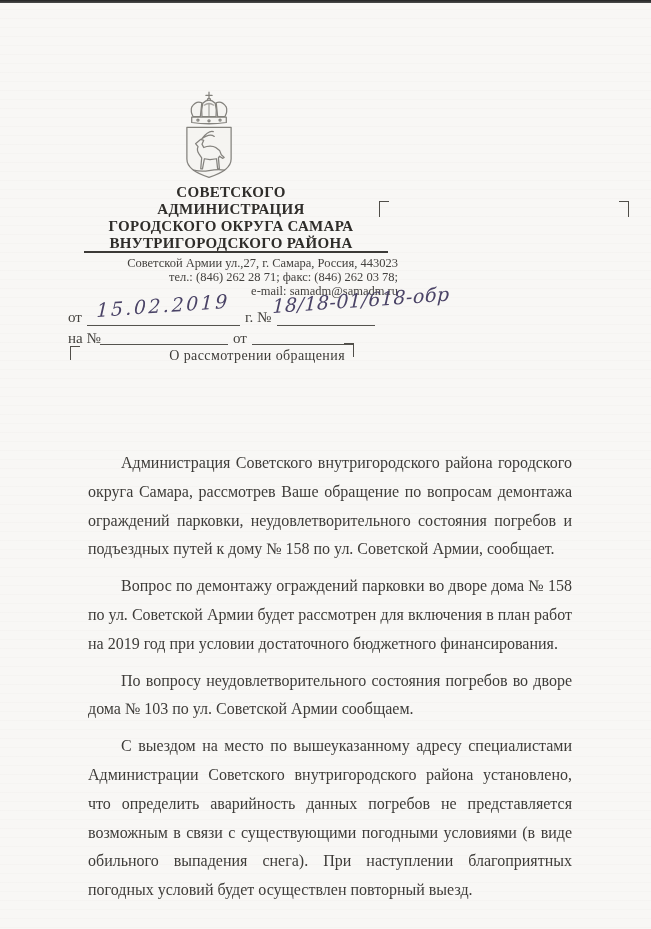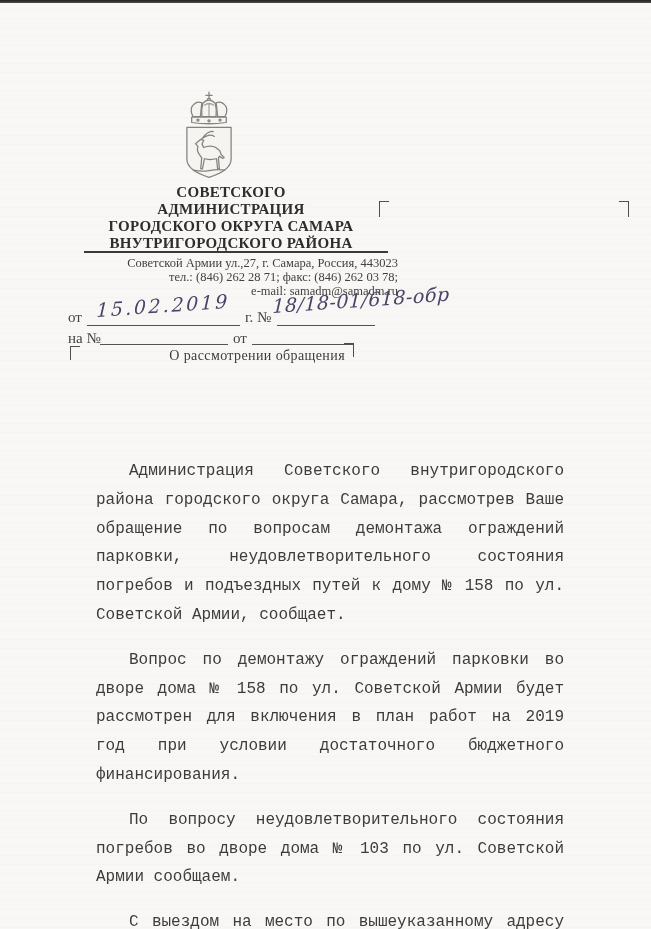--- a/index.html
+++ b/index.html
@@ -49,21 +49,21 @@
   .bracket.tr { border-right: 1.5px solid #504e49; border-top: 1.5px solid #504e49; }
   .subject {
     position: absolute; left: 80px; top: 348px; width: 265px;
     text-align: right; font-size: 14px; color: #3d3b37; letter-spacing: .4px;
   }
   
   .letter-body {
     position: absolute; left: 80px; top: 441px; width: 500px;
     font-size: 16px; line-height: 28.8px; text-align: justify; color: #3e3c39;
   }
-  .letter-body p { margin: 16px; text-indent: 33px; font-family: Liberation Mono, monospace; }
+  .letter-body p { margin: 8px; text-indent: 33px; }
   svg .ln { fill: none; stroke: #84827d; stroke-width: 1.3; stroke-linecap: round; stroke-linejoin: round; }
   svg .fl { fill: #f5f4f1; stroke: #84827d; stroke-width: 1.3; stroke-linejoin: round; }
 </style>
 </head>
 <body>
 
 <div class="scan-top-strip"></div>
 
 <svg class="emblem" viewBox="0 0 52 92" aria-hidden="true">
 

